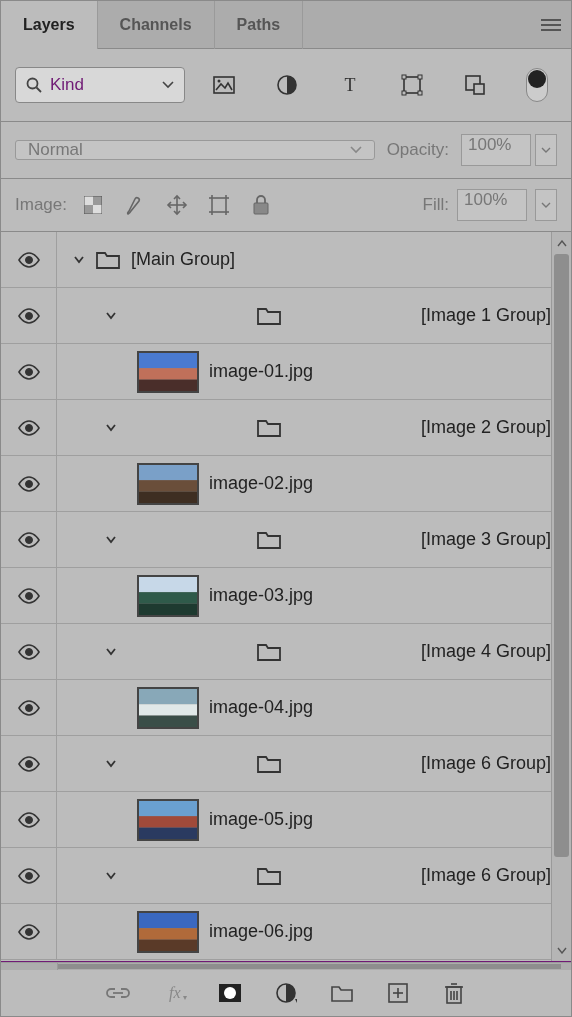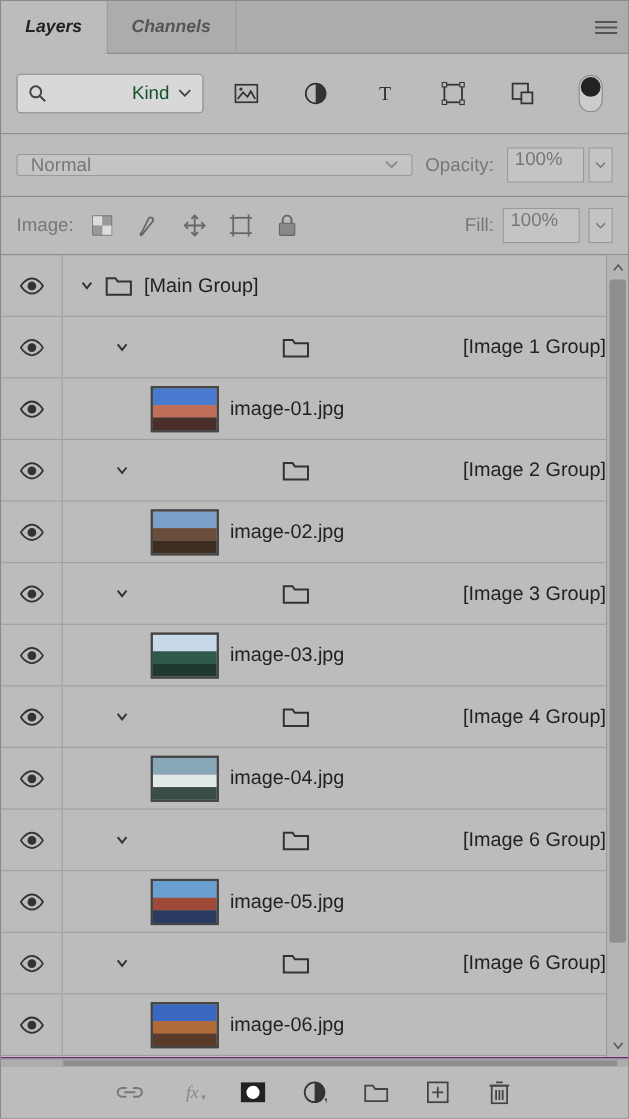--- a/index.html
+++ b/index.html
@@ -1,32 +1,32 @@
 <!DOCTYPE html>
 <html><head>
 <meta charset="utf-8">
 <style>
   * { box-sizing: border-box; margin: 0; padding: 0; }
   html, body { width: 572px; height: 1017px; font-family: Arial, sans-serif; background: #bcbcbc; overflow: hidden; }
   
   .panel { width: 572px; height: 1017px; background: #bcbcbc; display: flex; flex-direction: column; border: 1px solid #8a8a8a; }
   
   
-  .tabs-row { display: flex; align-items: center; height: 48px; background: #acacac; border-bottom: 1px solid #8a8a8a; font-style: italic; }
+  .tabs-row { display: flex; align-items: center; height: 48px; background: #acacac; border-bottom: 1px solid #8a8a8a; }
   .tab { padding: 0 22px; height: 48px; display: flex; align-items: center; font-size: 16px; font-weight: bold; color: #555; cursor: default; border-right: 1px solid #9a9a9a; }
   .tab.active { background: #bcbcbc; color: #222; }
   .tabs-spacer { flex: 1; }
   .panel-menu { width: 40px; height: 48px; display: flex; align-items: center; justify-content: center; }
   .panel-menu svg { stroke: #555; }
   
   
   .filter-row { display: flex; align-items: center; padding: 18px 14px; gap: 18px; border-bottom: 1px solid #8a8a8a; }
   .kind-dropdown { display: flex; align-items: center; background: #d8d8d8; border: 1px solid #888; border-radius: 4px; height: 36px; padding: 0 10px; width: 170px; gap: 8px; }
   .kind-dropdown .search-icon svg { stroke: #444; }
-  .kind-dropdown .label { font-size: 17px; color: #14532d; flex: 1; text-align: right; }
+  .kind-dropdown .label { font-size: 17px; color: #701a75; flex: 1; }
   .kind-dropdown .chev svg { stroke: #444; }
   .filter-icons { display: flex; gap: 20px; align-items: center; flex:1; justify-content: space-around;}
   .filter-icons .ficon { width: 24px; height: 24px; display:flex; align-items:center; justify-content:center;}
   .toggle { width: 22px; height: 34px; border-radius: 11px; background:#ccc; border:1px solid #888; position:relative;}
   .toggle .knob{ width:18px; height:18px; border-radius:50%; background:#222; position:absolute; top:1px; left:1px;}
   
   
   .blend-row { display:flex; align-items:center; padding: 12px 14px; gap: 12px; border-bottom:1px solid #8a8a8a;}
   .blend-dd { flex: 1; display:flex; align-items:center; justify-content:space-between; height:20px; border:1px solid #999; background:#c4c4c4; border-radius:3px; padding:0 12px; color:#777; font-size:17px;}
   .opac-label { font-size:17px; color:#777;}
@@ -73,20 +73,21 @@
   svg { display:block; }
 </style>
 </head>
 <body>
 
 <div class="panel">
 
   <div class="tabs-row">
     <div class="tab active">Layers</div>
     <div class="tab">Channels</div>
+    <div class="tab">Paths</div>
     <div class="tabs-spacer"></div>
     <div class="panel-menu">
       <svg width="22" height="14" viewBox="0 0 22 14">
           <line x1="1" y1="2" x2="21" y2="2" stroke-width="2"></line>
           <line x1="1" y1="7" x2="21" y2="7" stroke-width="2"></line>
           <line x1="1" y1="12" x2="21" y2="12" stroke-width="2"></line>
         </svg>
     </div>
   </div>
 

